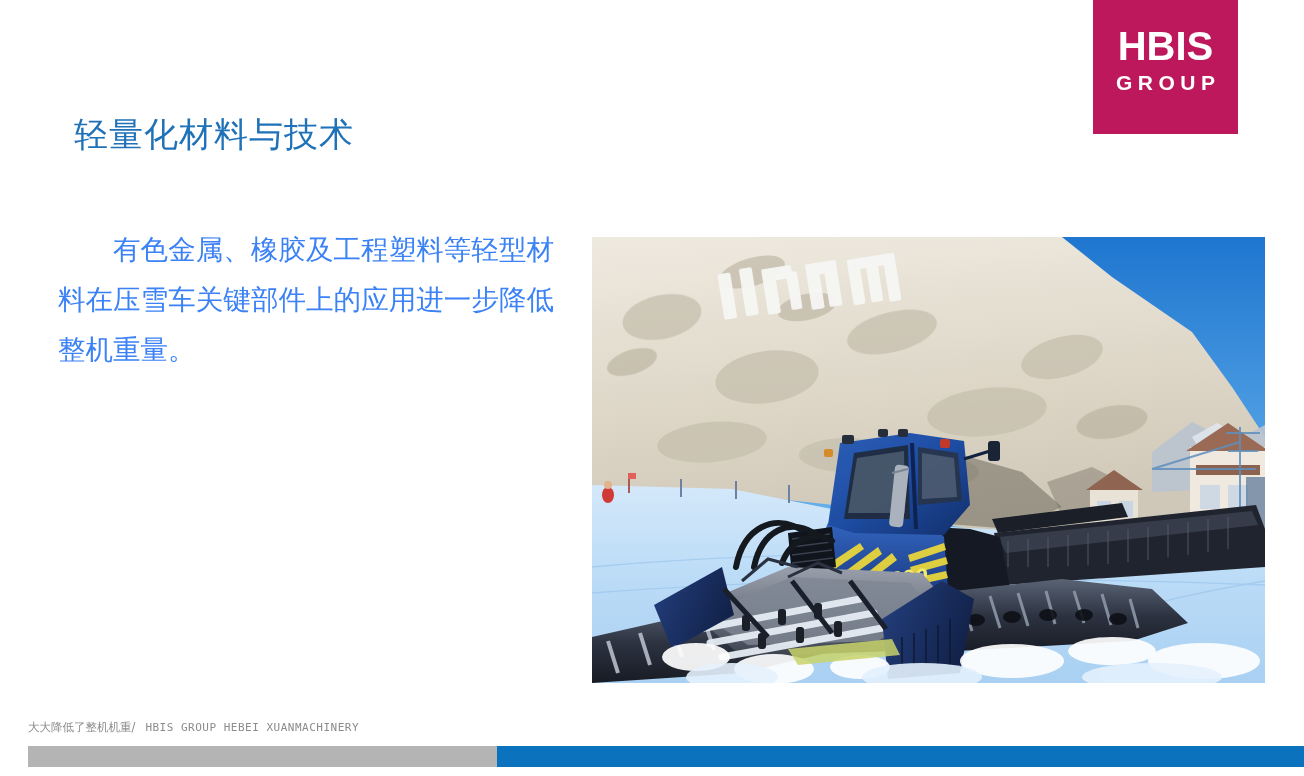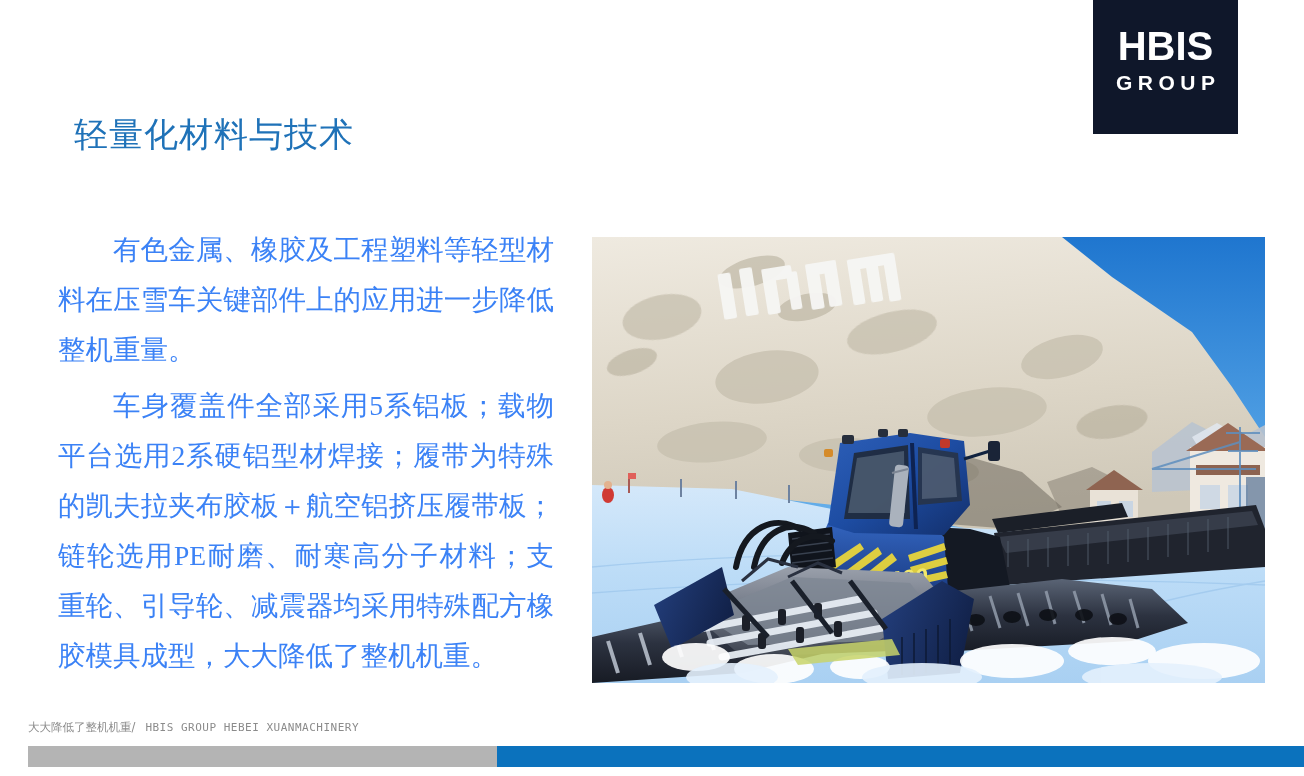--- a/index.html
+++ b/index.html
@@ -15,21 +15,21 @@
     font-family: "Liberation Sans", "DejaVu Sans", sans-serif;
   }
 
   
   #brand-logo {
     position: absolute;
     left: 1093px;
     top: 0px;
     width: 145px;
     height: 134px;
-    background: #0f172a;
+    background: #be185d;
   }
   #brand-logo .logo-main {
     position: absolute;
     left: 0;
     right: 0;
     top: 26px;
     text-align: center;
     color: #ffffff;
     font-size: 40px;
     font-weight: bold;
@@ -143,21 +143,20 @@
 
 <div id="brand-logo">
   <div class="logo-main">HBIS</div>
   <div class="logo-sub">GROUP</div>
 </div>
 
 <div id="slide-title">轻量化材料与技术</div>
 
 <div id="body-text">
   <p class="para-1">有色金属、橡胶及工程塑料等轻型材料在压雪车关键部件上的应用进一步降低整机重量。</p>
-  <p class="para-2">车身覆盖件全部采用5系铝板；载物平台选用2系硬铝型材焊接；履带为特殊的凯夫拉夹布胶板＋航空铝挤压履带板；链轮选用PE耐磨、耐寒高分子材料；支重轮、引导轮、减震器均采用特殊配方橡胶模具成型，大大降低了整机机重。</p>
 </div>
 
 <div id="photo">
   <svg viewBox="0 0 673 446" preserveAspectRatio="none">
     <defs>
       <linearGradient id="skyGrad" x1="0" y1="0" x2="0" y2="1">
         <stop offset="0%" stop-color="#1f76cf"></stop>
         <stop offset="55%" stop-color="#5aa8e8"></stop>
         <stop offset="100%" stop-color="#a8d2f2"></stop>
       </linearGradient>

